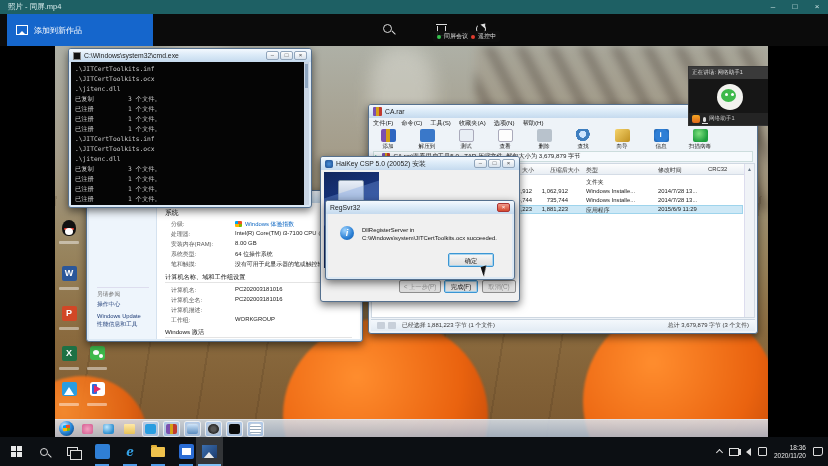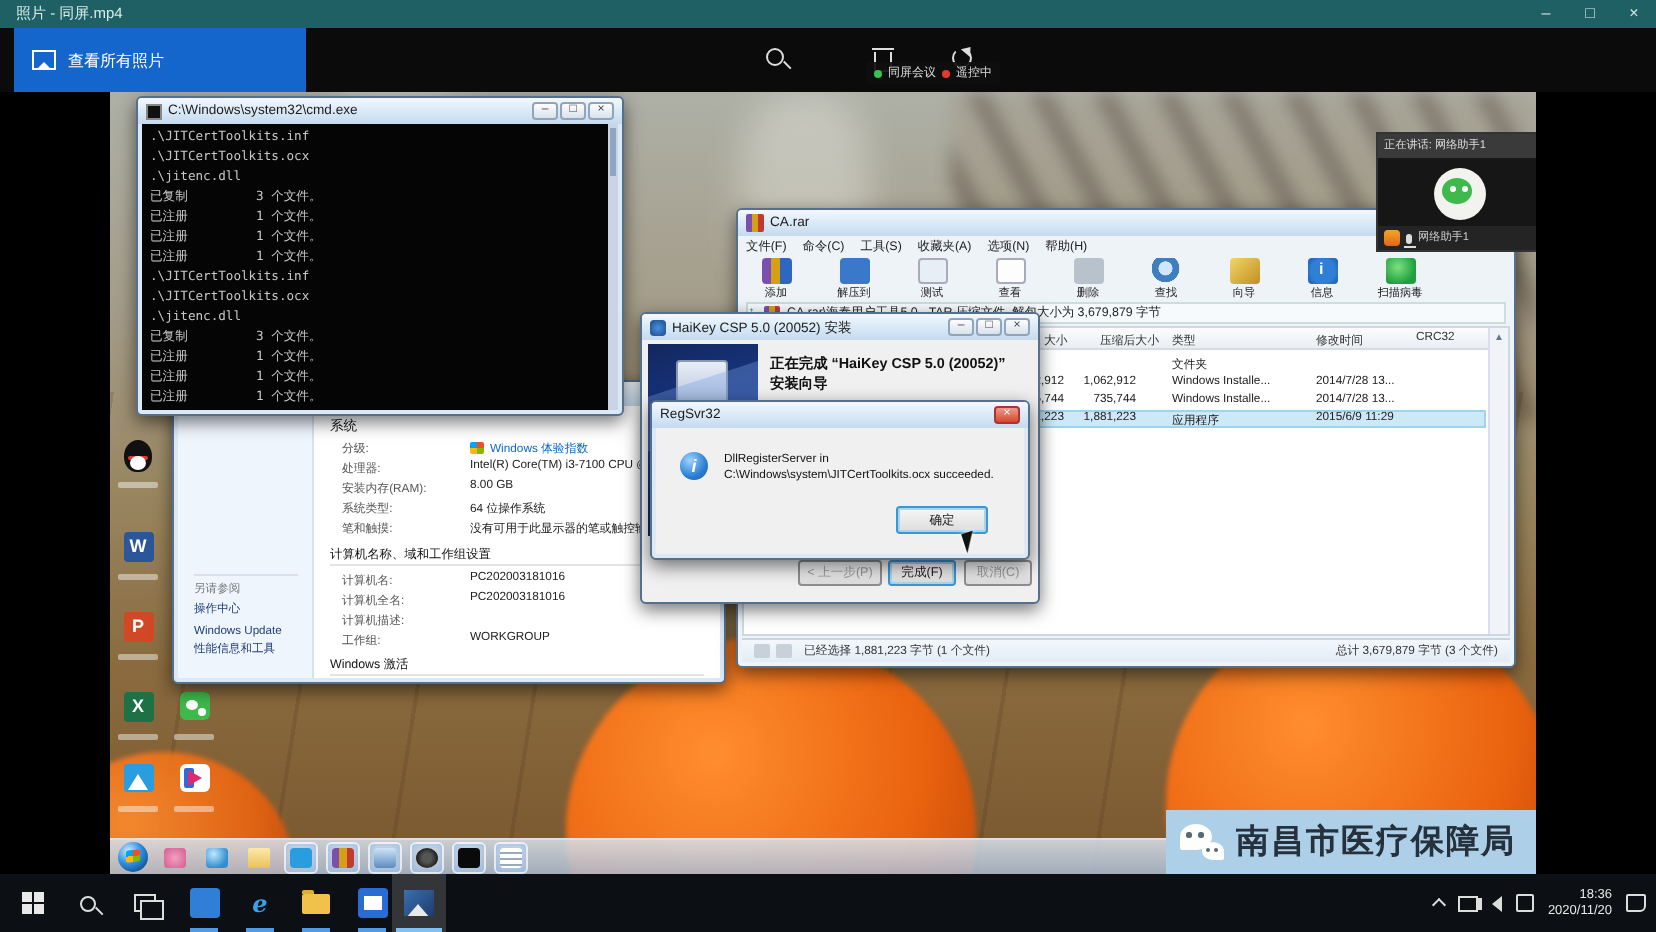--- a/index.html
+++ b/index.html
@@ -185,21 +185,21 @@
     <div class="wc">
       <span>–</span>
       <span>□</span>
       <span>×</span>
     </div>
   </div>
 
   <div class="toolbar">
     <div class="btn-viewall">
       <span class="ic-photos"></span>
-      <span>查看所有照片</span>
+      <span>添加到新作品</span>
     </div>
     <div class="tic" style="left:383px">
         <div class="ic-mag"></div>
       </div>
     <div class="tic" style="left:437px">
         <div class="ic-trash"></div>
       </div>
     <div class="tic" style="left:476px">
         <div class="ic-rotate"></div>
       </div>
@@ -393,22 +393,20 @@
           <span>HaiKey CSP 5.0 (20052) 安装</span>
           <span class="w7c">
               <i>–</i>
               <i>□</i>
               <i>×</i>
             </span>
         </div>
         <div class="nsis-banner">
             <div class="nsis-icon"></div>
           </div>
-        <div class="inst-head">正在完成 “HaiKey CSP 5.0 (20052)”
-安装向导</div>
         <div class="inst-body">“HaiKey CSP 5.0 (20052)” 已安装在你的系统。
 单击 [完成(F)] 关闭此向导。</div>
         <div class="inst-sep"></div>
         <div class="btn7 grey" style="left:78px;bottom:8px;width:42px;height:13px;line-height:12px">&lt; 上一步(P)</div>
         <div class="btn7 def" style="left:123px;bottom:8px;width:34px;height:13px;line-height:12px">完成(F)</div>
         <div class="btn7 grey" style="left:161px;bottom:8px;width:34px;height:13px;line-height:12px">取消(C)</div>
       </div>
 
       <div class="win7" style="left:270px;top:154px;width:190px;height:80px;z-index:5">
         <div class="w7t">
@@ -459,27 +457,20 @@
             <div class="g" style="background:radial-gradient(circle,#555 30%,#222 70%);border-radius:50%"></div>
           </div>
         <div class="t7 run">
             <div class="g" style="background:#0a0a0a"></div>
           </div>
         <div class="t7 run">
             <div class="g" style="background:repeating-linear-gradient(#fff 0 2px,#9ab 2px 3px)"></div>
           </div>
       </div>
 
-      <div class="wm">
-        <div class="wm-logo">
-          <div class="wm-b1"></div>
-            <div class="wm-b2"></div>
-        </div>
-        <span class="wm-text">南昌市医疗保障局</span>
-      </div>
     </div>
   </div>
 
   <div class="tb10">
     <div class="ti" style="left:4px">
         <div class="win10logo">
           <i></i>
           <i></i>
           <i></i>
           <i></i>

